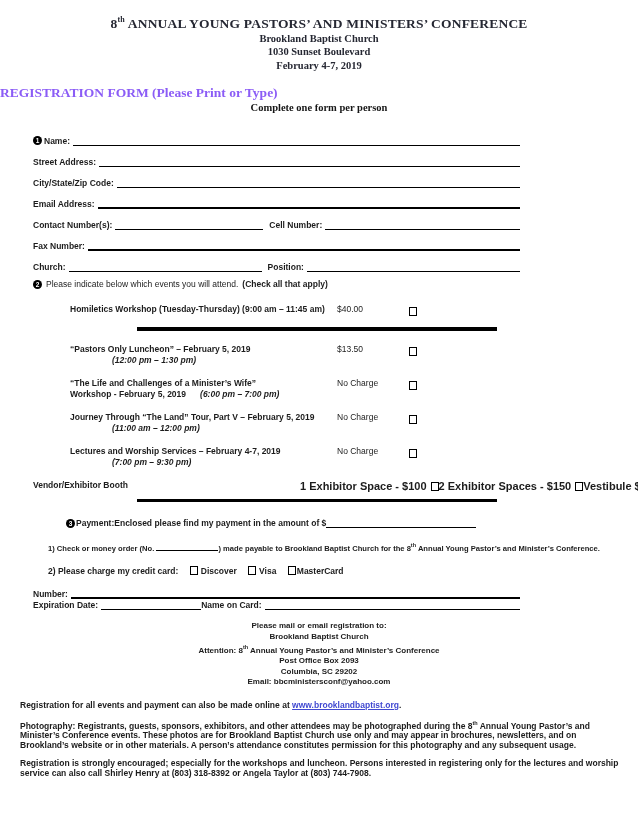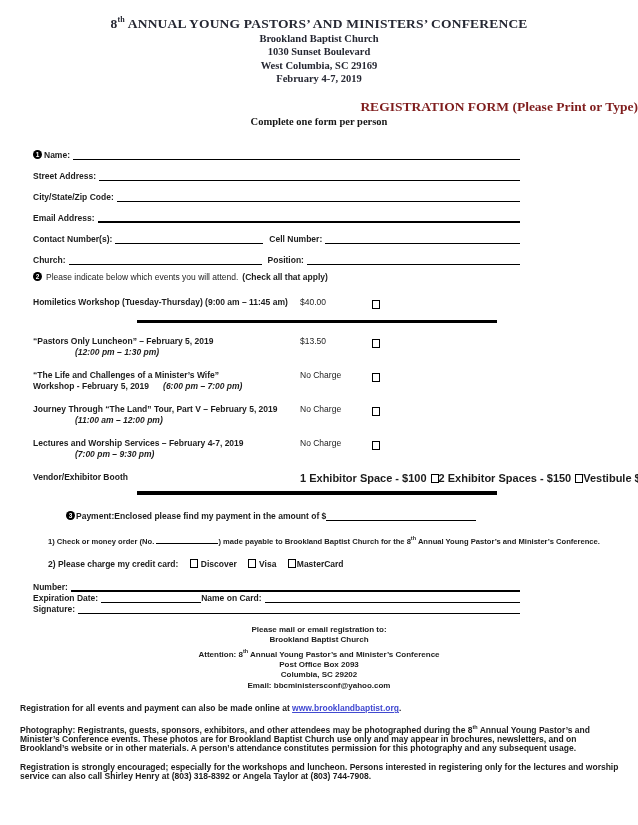--- a/index.html
+++ b/index.html
@@ -6,22 +6,22 @@
   .page {
     position:relative; width:638px; height:825px; margin:0 auto;
     background:#ffffff; overflow:hidden; box-sizing:border-box;
     padding-top:12px; font-family:"Liberation Sans", sans-serif; color:#1c1c1c;
   }
   
   .header { text-align:center; font-family:"Liberation Serif", serif; font-weight:bold; color:#262833; }
   .h-title { font-size:13.5px; line-height:16px; letter-spacing:0.2px; }
   .h-title sup { font-size:8px; }
   .h-sub { font-size:10.5px; line-height:13.5px; }
-  .reg-title { margin-top:13px; text-align:right; font-family:"Liberation Serif", serif;
-               font-weight:bold; font-size:13.5px; color:#7f1d1d; }
+  .reg-title { margin-top:13px; text-align:left; font-family:"Liberation Serif", serif;
+               font-weight:bold; font-size:13.5px; color:#8b5cf6; }
   .reg-sub { text-align:center; font-family:"Liberation Serif", serif; font-weight:bold;
              font-size:10.5px; color:#161616; line-height:13px; }
   
   .form-area { margin:11px 118px 0 33px; }
   .frow { display:flex; align-items:flex-end; height:21px; }
   .flbl { font-size:8.5px; font-weight:bold; white-space:nowrap; padding-right:3px; line-height:10px; }
   .flbl.second { padding-left:6px; }
   .fline { flex:1 1 auto; border-bottom:1px solid #000; height:1px; }
   .fline.thick { border-bottom:2px solid #000; }
   .fline.fx148 { flex:0 0 148px; }
@@ -30,21 +30,21 @@
   .circle { display:inline-flex; flex:none; width:9px; height:9px; border-radius:50%;
             background:#000; color:#fff; font-size:6.5px; font-weight:bold;
             align-items:center; justify-content:center; margin-right:2px; }
   .frow .circle { align-self:flex-end; margin-bottom:1px; }
   
   .sec2 { margin:7px 18px 0 33px; font-size:8.5px; display:flex; align-items:center; }
   .sec2 .t { padding-left:2px; }
   .sec2 .tb { font-weight:bold; padding-left:4px; }
   
   .events { margin:15px 18px 0 33px; }
-  .ev { display:grid; grid-template-columns:267px 72px auto; align-items:start; margin-bottom:12px; }
+  .ev { display:grid; grid-template-columns:267px 72px auto; align-items:start; margin-bottom:12px;margin-left:37px; }
   .nm { font-size:8.5px; font-weight:bold; line-height:11px; }
   .tm { font-size:8.5px; font-weight:bold; font-style:italic; line-height:11px; padding-left:42px; }
   .tm-inline { font-style:italic; padding-left:14px; }
   .pr { font-size:8.5px; font-weight:normal; line-height:11px; }
   .cbc { line-height:11px; }
   .cb { display:inline-block; width:6px; height:7px; border:1px solid #000; vertical-align:-1px; }
   .divider { height:3.5px; background:#000; width:360px; margin:-1px 0 13px 104px; }
   .divider.d2 { margin:7px 0 0 104px; }
   .vendor { display:flex; align-items:flex-start; margin-bottom:0; }
   .vendor .vlbl { flex:0 0 267px; font-size:8.5px; font-weight:bold; }
@@ -73,21 +73,20 @@
 </style>
 </head>
 <body>
 
 <div class="page">
 
   <div class="header">
     <div class="h-title"><span>8</span><sup>th</sup><span> ANNUAL YOUNG PASTORS’ AND MINISTERS’ CONFERENCE</span></div>
     <div class="h-sub">Brookland Baptist Church</div>
     <div class="h-sub">1030 Sunset Boulevard</div>
-    <div class="h-sub">West Columbia, SC 29169</div>
     <div class="h-sub">February 4-7, 2019</div>
   </div>
   <div class="reg-title">REGISTRATION FORM (Please Print or Type)</div>
   <div class="reg-sub">Complete one form per person</div>
 
   <div class="form-area">
     <div class="frow">
       <span class="circle">1</span>
       <span class="flbl">Name:</span>
       <span class="fline"></span>
@@ -102,20 +101,24 @@
     </div>
     <div class="frow">
       <span class="flbl">Email Address:</span>
       <span class="fline thick"></span>
     </div>
     <div class="frow">
       <span class="flbl">Contact Number(s):</span>
       <span class="fline fx148"></span>
       <span class="flbl second">Cell Number:</span>
       <span class="fline"></span>
+    </div>
+    <div class="frow">
+      <span class="flbl">Fax Number:</span>
+      <span class="fline thick"></span>
     </div>
     <div class="frow">
       <span class="flbl">Church:</span>
       <span class="fline fx193"></span>
       <span class="flbl second">Position:</span>
       <span class="fline"></span>
     </div>
   </div>
 
   <div class="sec2">
@@ -200,24 +203,20 @@
     </div>
     <div class="pay-rows">
       <div class="pay-row">
         <span class="flbl">Number:</span>
         <span class="fline thick"></span>
       </div>
       <div class="pay-row">
         <span class="flbl">Expiration Date:</span>
         <span class="fline fx100"></span>
         <span class="flbl">Name on Card:</span>
-        <span class="fline"></span>
-      </div>
-      <div class="pay-row">
-        <span class="flbl">Signature:</span>
         <span class="fline"></span>
       </div>
     </div>
   </div>
 
   <div class="mailblk">
     <div>Please mail or email registration to:</div>
     <div>Brookland Baptist Church</div>
     <div><span>Attention:  8</span><sup class="small">th</sup><span> Annual Young Pastor’s and Minister’s Conference</span></div>
     <div>Post Office Box 2093</div>

